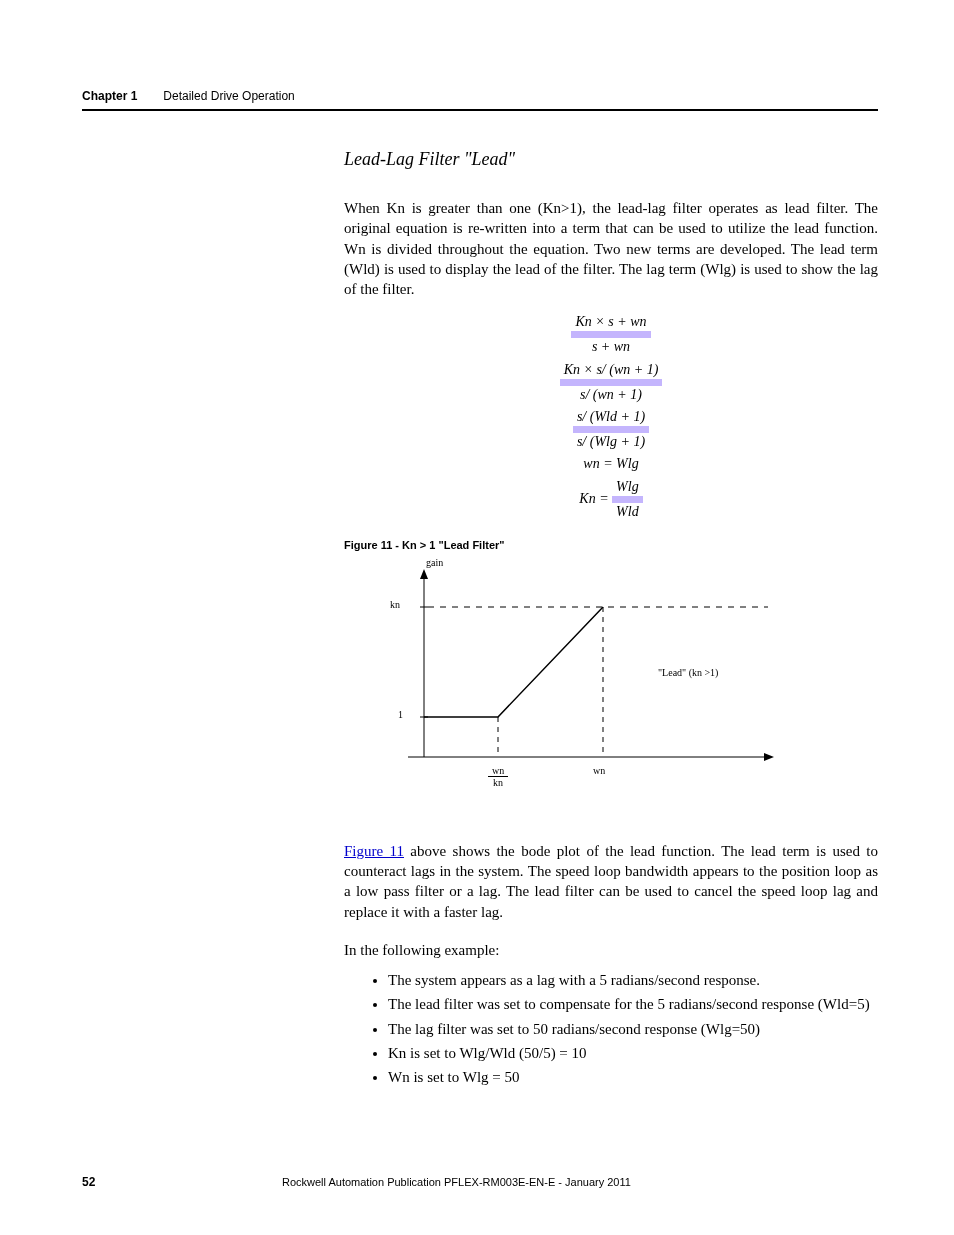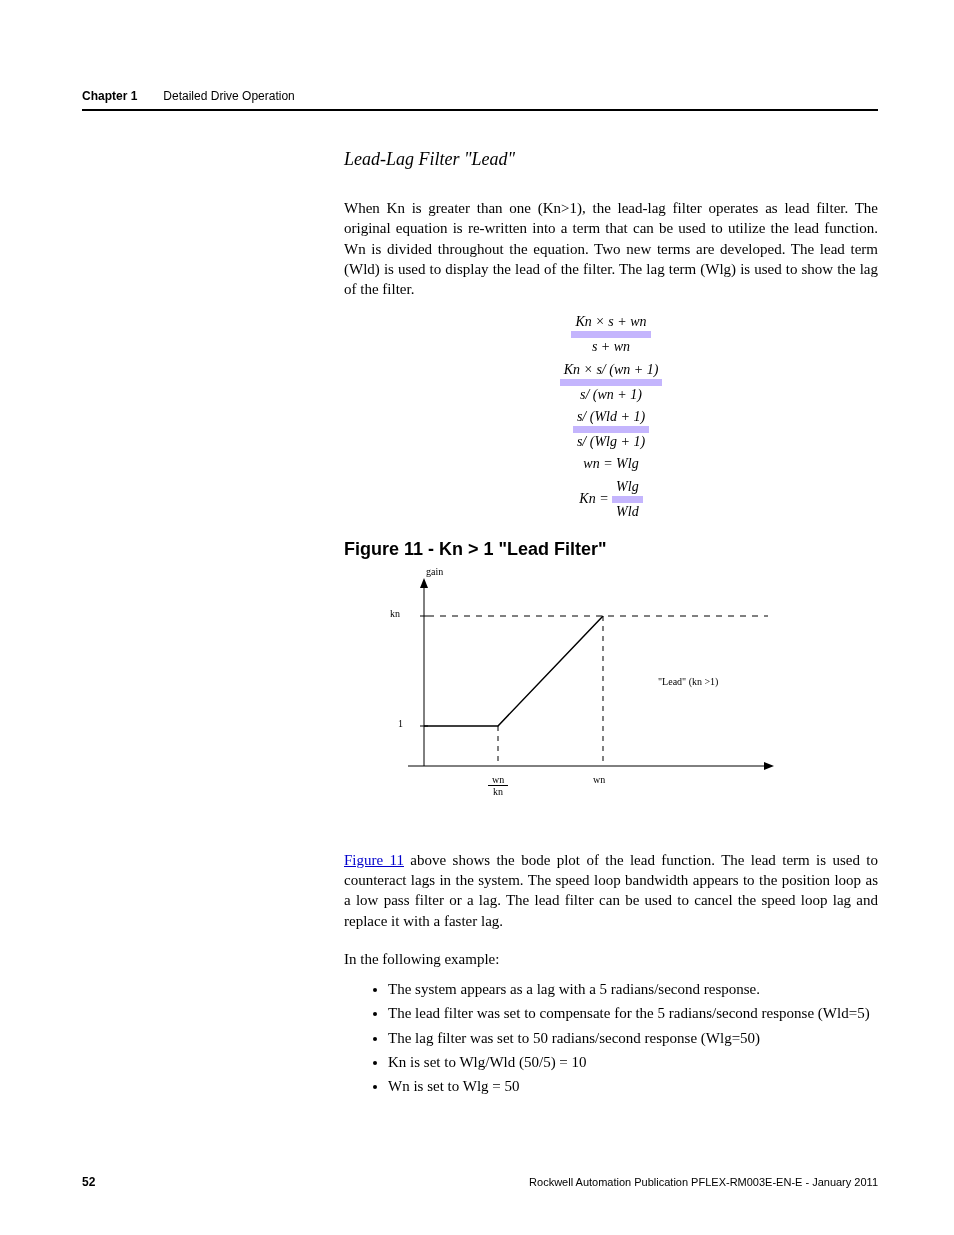--- a/index.html
+++ b/index.html
@@ -71,21 +71,21 @@
   .frac .den {
     display: block;
     padding: 0 4px;
   }
   .eqrow {
     margin: 4px 0;
   }
   .fig-caption {
     font-family: Arial, Helvetica, sans-serif;
     font-weight: bold;
-    font-size: 18px;
+    font-size: 11px;
     margin: 18px 0 6px 0;
   }
   .figure {
     position: relative;
     width: 420px;
     height: 260px;
     margin-left: 24px;
     margin-bottom: 24px;
     font-family: Liberation Serif, serif;
     font-size: 10px;
@@ -113,21 +113,21 @@
     display: flex;
     align-items: baseline;
   }
   .page-num {
     font-weight: bold;
     font-size: 12px;
     width: 200px;
   }
   .pub {
     flex: 1;
-    text-align: right;
+    text-align: left;
   }
 </style>
 </head>
 <body>
 
 <div class="page">
   <div class="header">
     <span class="chapter-label">Chapter 1</span>
     <span>Detailed Drive Operation</span>
   </div>

